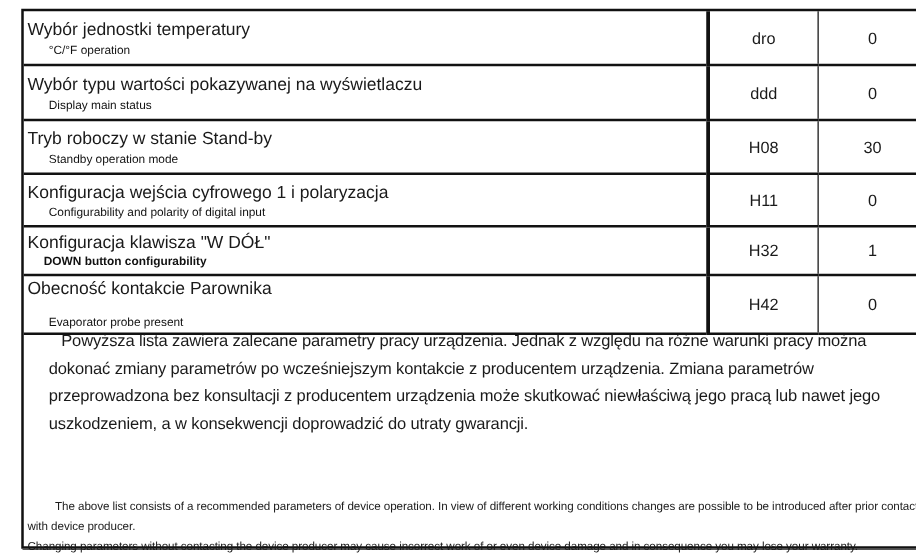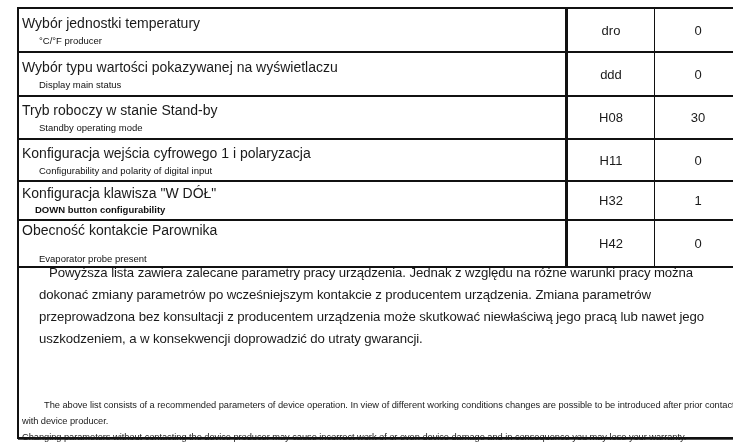--- a/index.html
+++ b/index.html
@@ -90,37 +90,37 @@
   </style>
 </head>
 <body>
 
 <div class="frame">
   <table class="params">
     <tbody>
       <tr style="height:43px;">
         <td class="desc">
           <div class="pl">Wybór jednostki temperatury</div>
-          <div class="en">°C/°F producer</div>
+          <div class="en">°C/°F operation</div>
         </td>
         <td class="code">dro</td>
         <td class="val">0</td>
       </tr>
       <tr style="height:44px;">
         <td class="desc">
           <div class="pl">Wybór typu wartości pokazywanej na wyświetlaczu</div>
           <div class="en">Display main status</div>
         </td>
         <td class="code">ddd</td>
         <td class="val">0</td>
       </tr>
       <tr style="height:43px;">
         <td class="desc">
           <div class="pl">Tryb roboczy w stanie Stand-by</div>
-          <div class="en">Standby operating mode</div>
+          <div class="en">Standby operation mode</div>
         </td>
         <td class="code">H08</td>
         <td class="val">30</td>
       </tr>
       <tr style="height:42px;">
         <td class="desc">
           <div class="pl">Konfiguracja wejścia cyfrowego 1 i polaryzacja</div>
           <div class="en">Configurability and polarity of digital input</div>
         </td>
         <td class="code">H11</td>

